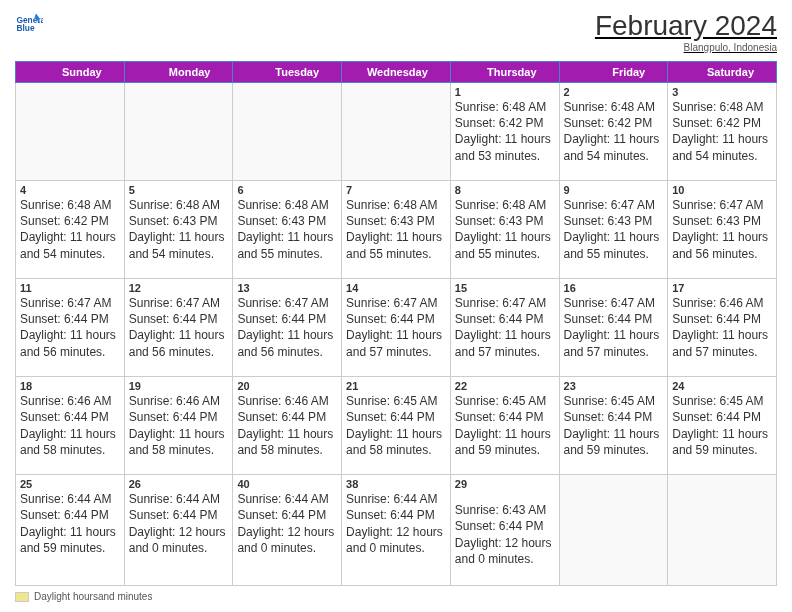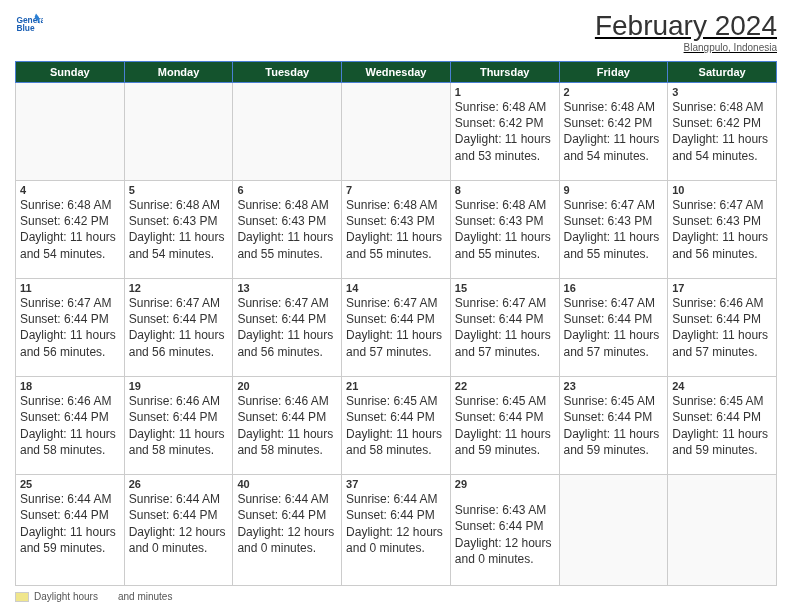--- a/index.html
+++ b/index.html
@@ -46,25 +46,25 @@
       color: #555;
     }
     .calendar {
       flex: 1;
       border: 1px solid #ccc;
       border-collapse: collapse;
       width: 100%;
       table-layout: fixed;
     }
     .calendar th {
-      background: #14532d;
+      background: #a21caf;
       color: white;
       font-size: 11px;
       font-weight: bold;
-      text-align: center;
+      text-align: right;
       padding: 4px 22px;
       border: 1px solid #4a7fd4;
     }
     .calendar td {
       vertical-align: top;
       border: 1px solid #ccc;
       padding: 3px 4px;
       font-size: 9px;
       color: #333;
       height: 80px;
@@ -78,21 +78,20 @@
     .day-info {
       font-size: 12px;
       color: #333;
       line-height: 1.35;
     }
     .empty-cell {
       background: #f9f9f9;
     }
     .legend {
       display: flex;
-      gap: 20px;
       margin-top: 5px;
       align-items: flex-start;
       font-size: 10px;
       color: #555;
     }
     .legend-item {
       display: flex;
       align-items: center;
       gap: 5px;
     }
@@ -330,21 +329,21 @@
 and 0 minutes.</div>
           </td>
           <td>
             <div class="day-num">40</div>
             <div class="day-info" style="white-space: pre-line;">Sunrise: 6:44 AM
 Sunset: 6:44 PM
 Daylight: 12 hours
 and 0 minutes.</div>
           </td>
           <td>
-            <div class="day-num">37</div>
+            <div class="day-num">38</div>
             <div class="day-info" style="white-space: pre-line;">Sunrise: 6:44 AM
 Sunset: 6:44 PM
 Daylight: 12 hours
 and 0 minutes.</div>
           </td>
           <td>
             <div class="day-num">29</div>
             <div class="day-info" style="white-space: pre-line; margin-top: 12px;">Sunrise: 6:43 AM
 Sunset: 6:44 PM
 Daylight: 12 hours

